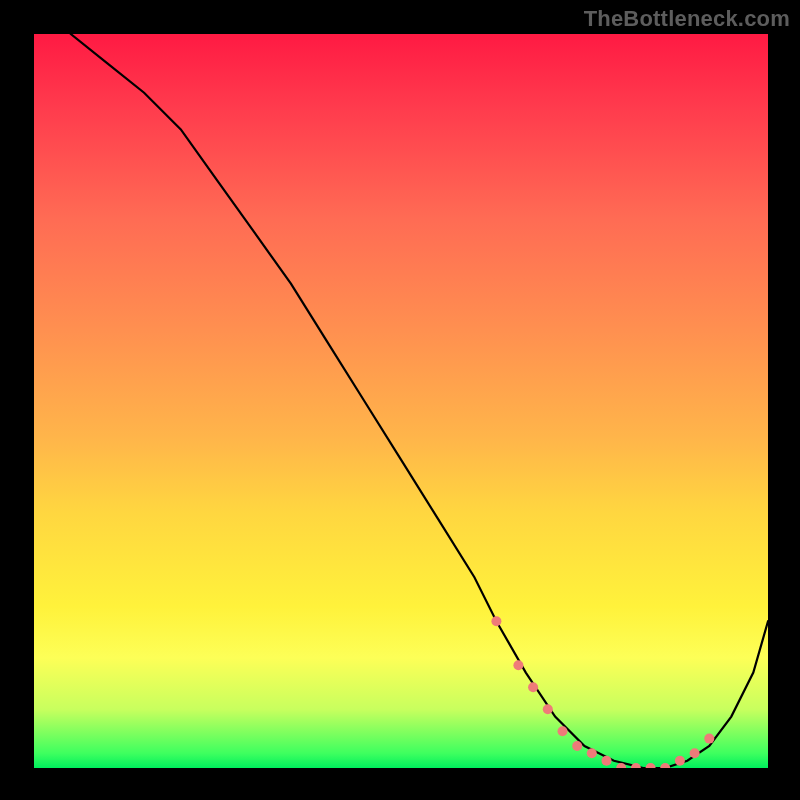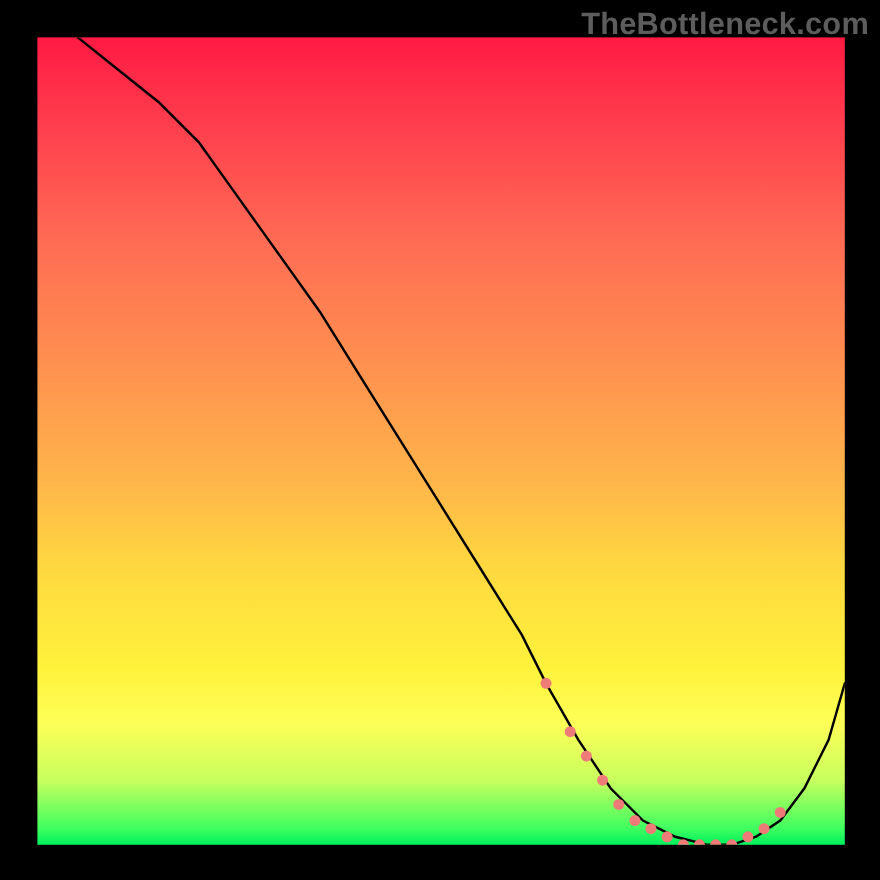--- a/index.html
+++ b/index.html
@@ -36,21 +36,21 @@
       #fdff57 85%,
       #c8ff5e 92%,
       #3eff5f 98%,
       #00ef5d 100%
     );
   }
   .watermark {
     position: absolute;
     top: 6px;
     right: 10px;
-    font-size: 28px;
+    font-size: 22px;
     font-weight: 600;
     color: #5d5d5d;
     letter-spacing: 0.2px;
     user-select: none;
   }
   svg.curve {
     position: absolute;
     left: 0;
     top: 0;
   }

